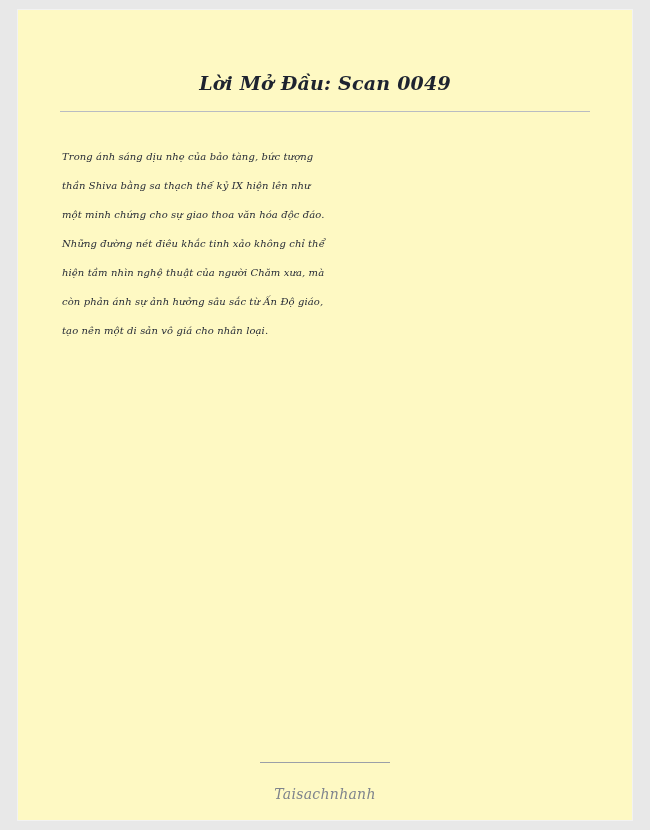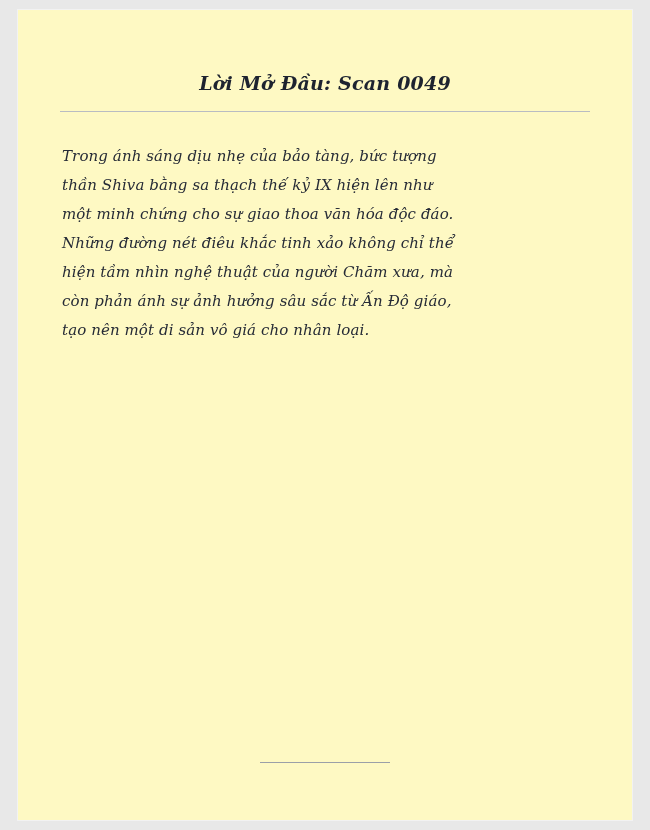--- a/index.html
+++ b/index.html
@@ -48,21 +48,21 @@
     height: 1px;
     background: #b9bcc2;
   }
   .body-text {
     position: absolute;
     left: 44px;
     top: 132px;
     width: 520px;
     font-family: "DejaVu Serif", serif;
     font-style: italic;
-    font-size: 15px;
+    font-size: 10px;
     line-height: 29px;
     color: #262b36;
     white-space: pre-wrap;
     letter-spacing: 0.1px;
   }
   .footer-rule {
     position: absolute;
     left: 50%;
     transform: translateX(-50%);
     top: 752px;
@@ -96,15 +96,16 @@
     <div class="body-text">Trong ánh sáng dịu nhẹ của bảo tàng, bức tượng
 thần Shiva bằng sa thạch thế kỷ IX hiện lên như
 một minh chứng cho sự giao thoa văn hóa độc đáo.
 Những đường nét điêu khắc tinh xảo không chỉ thể
 hiện tầm nhìn nghệ thuật của người Chăm xưa, mà
 còn phản ánh sự ảnh hưởng sâu sắc từ Ấn Độ giáo,
 tạo nên một di sản vô giá cho nhân loại.</div>
 
     <div class="footer-rule"></div>
 
+    <div class="footer-text">Taisachnhanh</div>
 
   </div>
 </div>
 
 </body></html>

